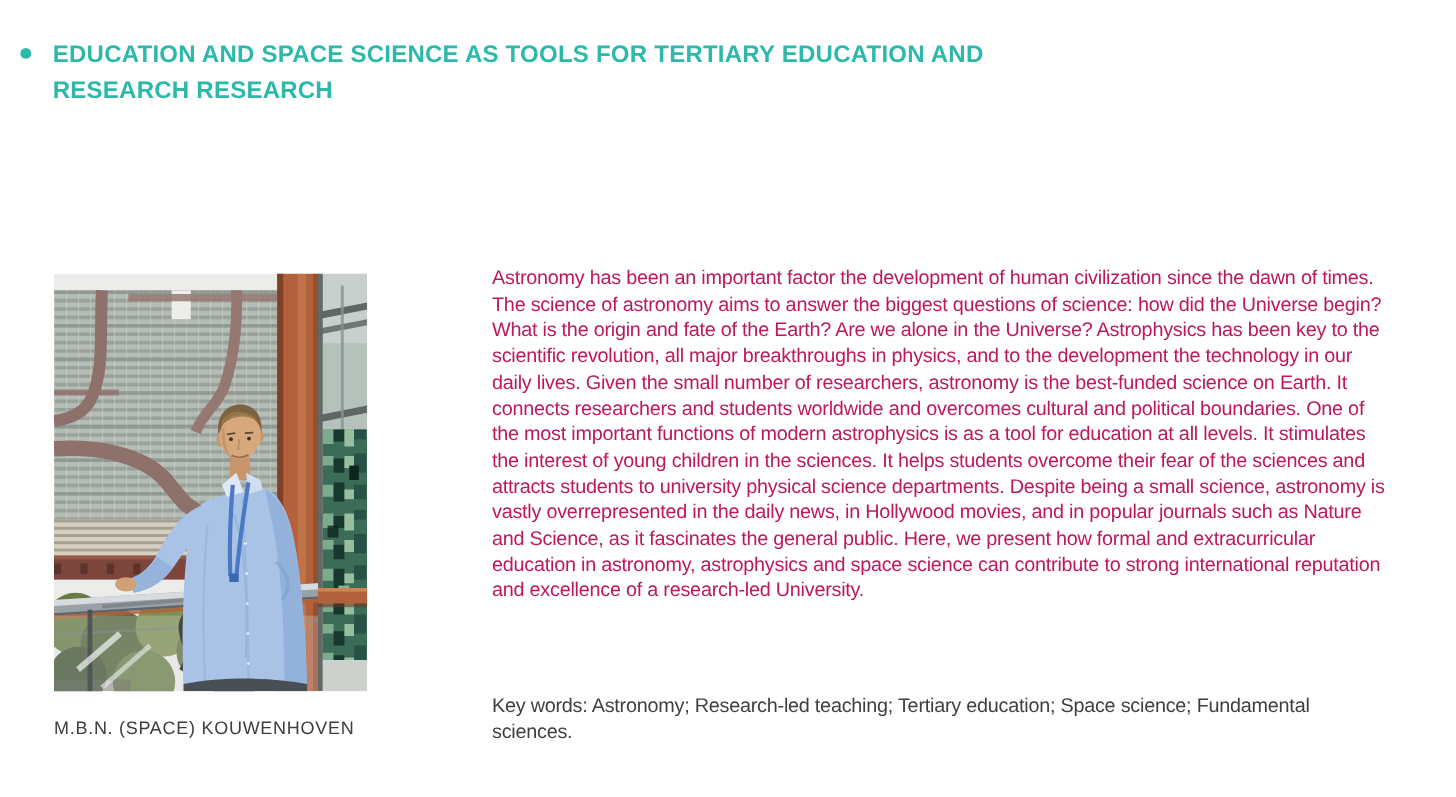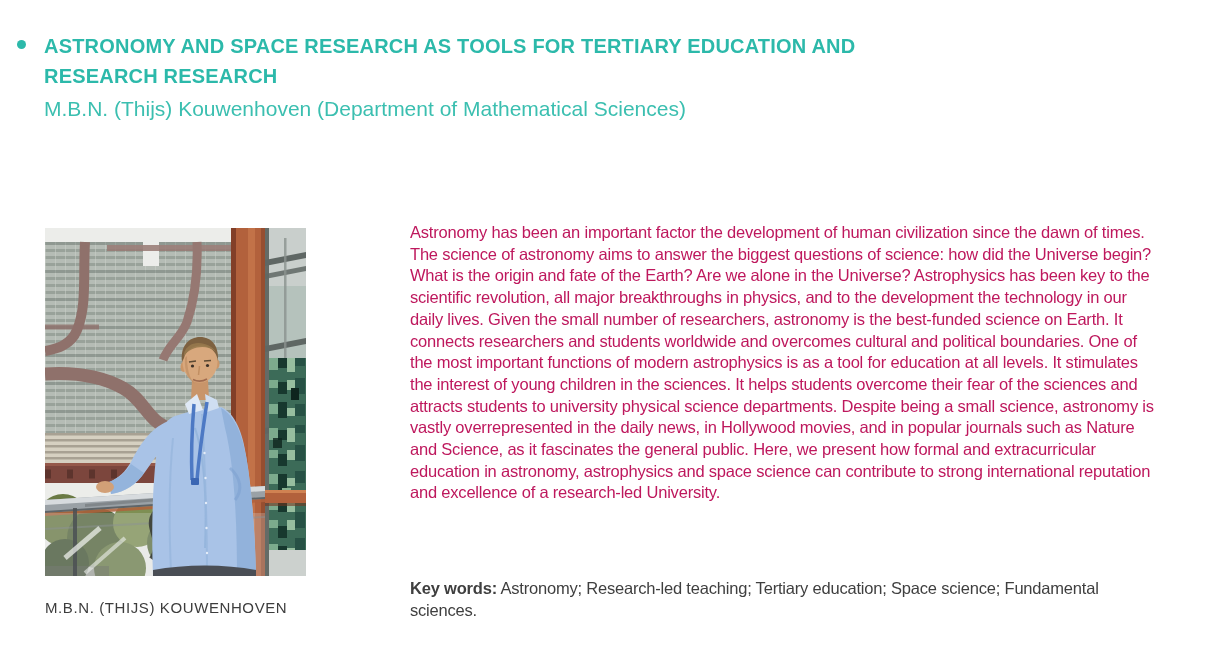--- a/index.html
+++ b/index.html
@@ -67,35 +67,34 @@
   .keywords {
     position: absolute;
     left: 410px; top: 578px;
     width: 748px;
     margin: 0;
     font-size: 16.5px;
     line-height: 21.7px;
     letter-spacing: -0.2px;
     color: #3f3f3f;
   }
-  .keywords strong { font-weight: bold; margin-top: 14px; }
+  .keywords strong { font-weight: normal; margin-top: 14px; }
 </style>
 </head>
 <body>
 
 <div class="page">
 
   <span class="bullet"></span>
 
   <header class="header">
     <h1 class="title">
-      <span class="tline">ASTRONOMY AND SPACE RESEARCH AS TOOLS FOR TERTIARY EDUCATION AND</span>
+      <span class="tline">EDUCATION AND SPACE SCIENCE AS TOOLS FOR TERTIARY EDUCATION AND</span>
       <span class="tline">RESEARCH RESEARCH</span>
     </h1>
-    <div class="subtitle">M.B.N. (Thijs) Kouwenhoven (Department of Mathematical Sciences)</div>
   </header>
 
   <figure class="photo-figure">
     <svg class="photo" viewBox="0 0 261 348" role="img" xmlns="http://www.w3.org/2000/svg" aria-label="Portrait of M.B.N. (Thijs) Kouwenhoven in a light blue shirt, standing at a balcony railing in front of modern campus buildings">
 
       <rect x="0" y="0" width="261" height="348" fill="#ecedea"></rect>
 
       <rect x="0" y="14" width="186" height="196" fill="#b5bcb5"></rect>
       <line x1="93" y1="14" x2="93" y2="210" stroke="#99a29a" stroke-width="186" stroke-dasharray="3 4"></line>
       <line x1="0" y1="112" x2="186" y2="112" stroke="#ced3cc" stroke-width="196" stroke-dasharray="1 9" opacity="0.5"></line>
@@ -204,21 +203,21 @@
       <circle cx="162.5" cy="137.5" r="1.6" fill="#3c3128"></circle>
       <path d="M154.5 138 L153.5 147" stroke="#c18e62" stroke-width="1.5"></path>
       <path d="M148 151.5 Q155 155 162 151" stroke="#a06b4f" stroke-width="1.6" fill="none"></path>
 
       <path d="M149 176 C147 200 146 228 147 252" stroke="#4d79c4" stroke-width="3.5" fill="none"></path>
       <path d="M162 174 C158 200 154 228 152 252" stroke="#4d79c4" stroke-width="3.5" fill="none"></path>
       <rect x="146" y="250" width="8" height="7" rx="1" fill="#3b66b3"></rect>
 
       <path d="M108 348 L108 342 C140 336 180 336 211 342 L211 348 Z" fill="#4a4e55"></path>
     </svg>
-    <figcaption class="caption">M.B.N. (THIJS) KOUWENHOVEN</figcaption>
+    <figcaption class="caption">M.B.N. (SPACE) KOUWENHOVEN</figcaption>
   </figure>
 
   <main class="abstract">
     <p class="abstract-text">Astronomy has been an important factor the development of human civilization since the dawn of times. The science of astronomy aims to answer the biggest questions of science: how did the Universe begin? What is the origin and fate of the Earth? Are we alone in the Universe? Astrophysics has been key to the scientific revolution, all major breakthroughs in physics, and to the development the technology in our daily lives. Given the small number of researchers, astronomy is the best-funded science on Earth. It connects researchers and students worldwide and overcomes cultural and political boundaries. One of the most important functions of modern astrophysics is as a tool for education at all levels. It stimulates the interest of young children in the sciences. It helps students overcome their fear of the sciences and attracts students to university physical science departments. Despite being a small science, astronomy is vastly overrepresented in the daily news, in Hollywood movies, and in popular journals such as Nature and Science, as it fascinates the general public. Here, we present how formal and extracurricular education in astronomy, astrophysics and space science can contribute to strong international reputation and excellence of a research-led University.</p>
   </main>
 
   <p class="keywords">
     <strong>Key words:</strong>
     <span>Astronomy; Research-led teaching; Tertiary education; Space science; Fundamental sciences.</span>
   </p>

